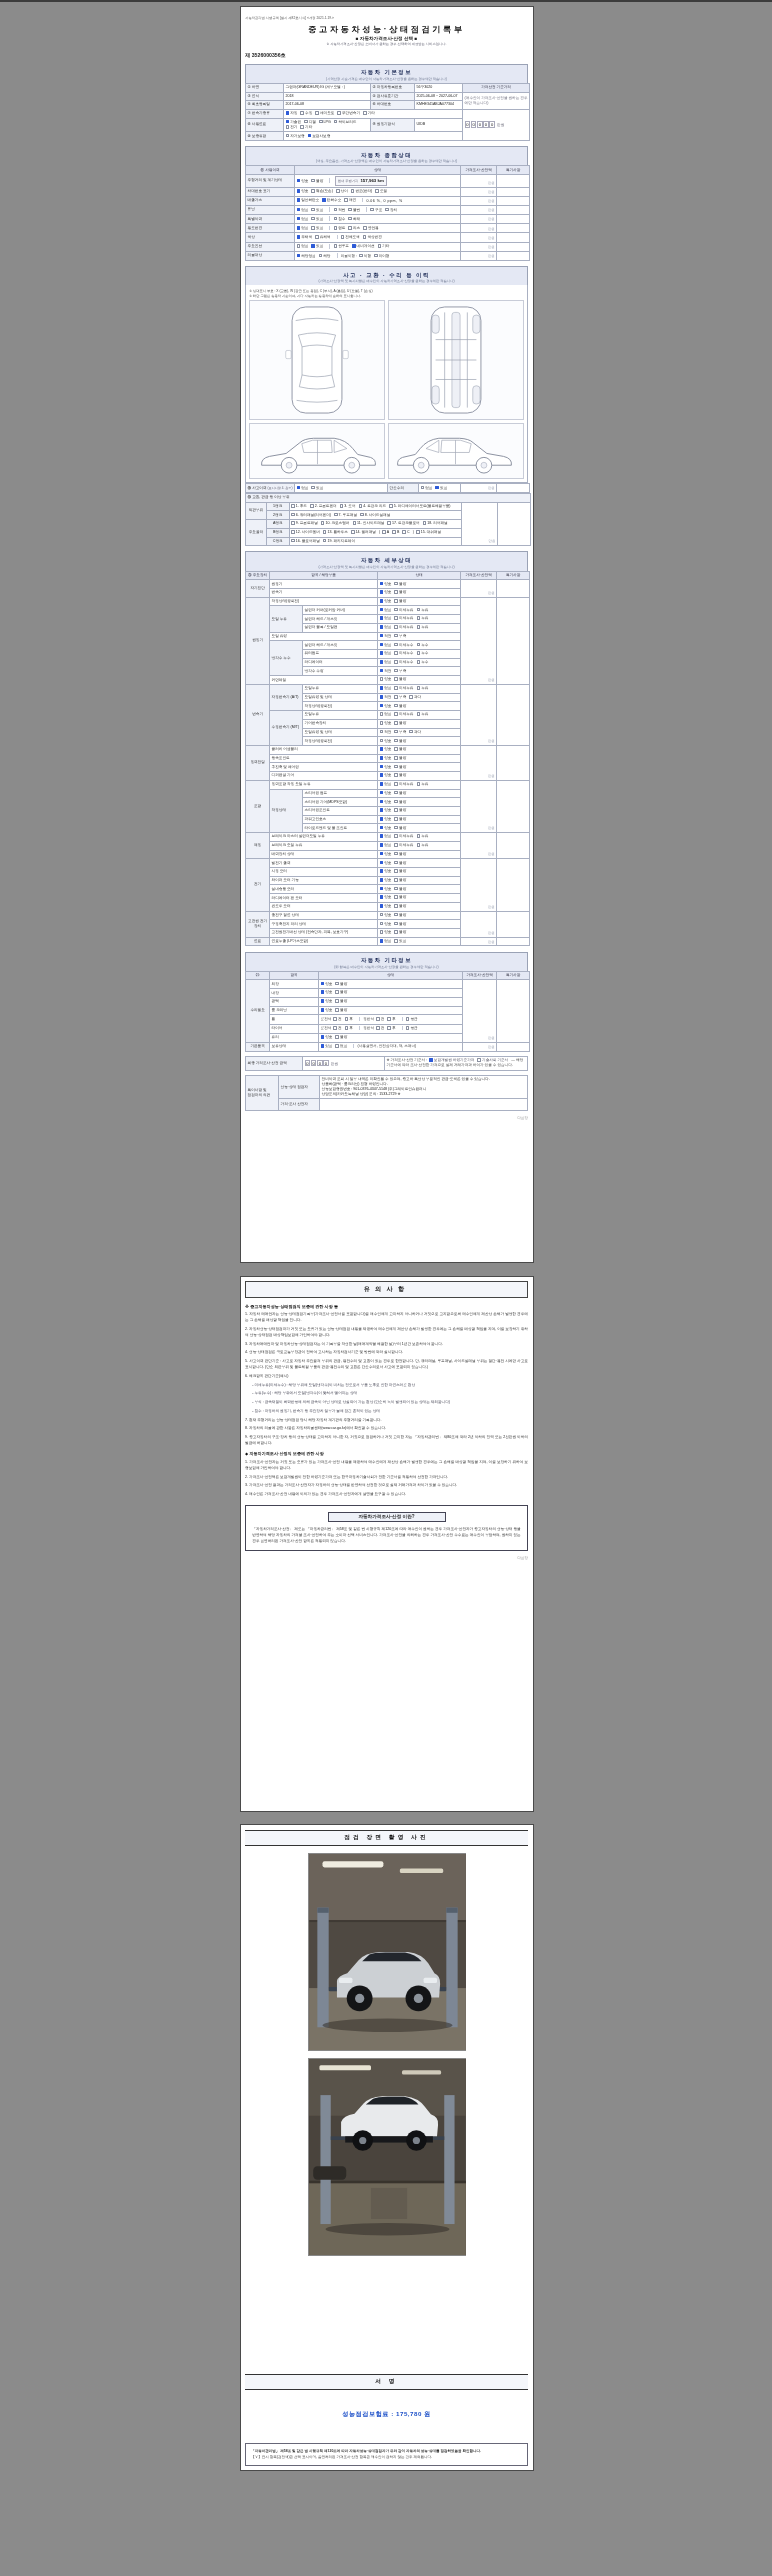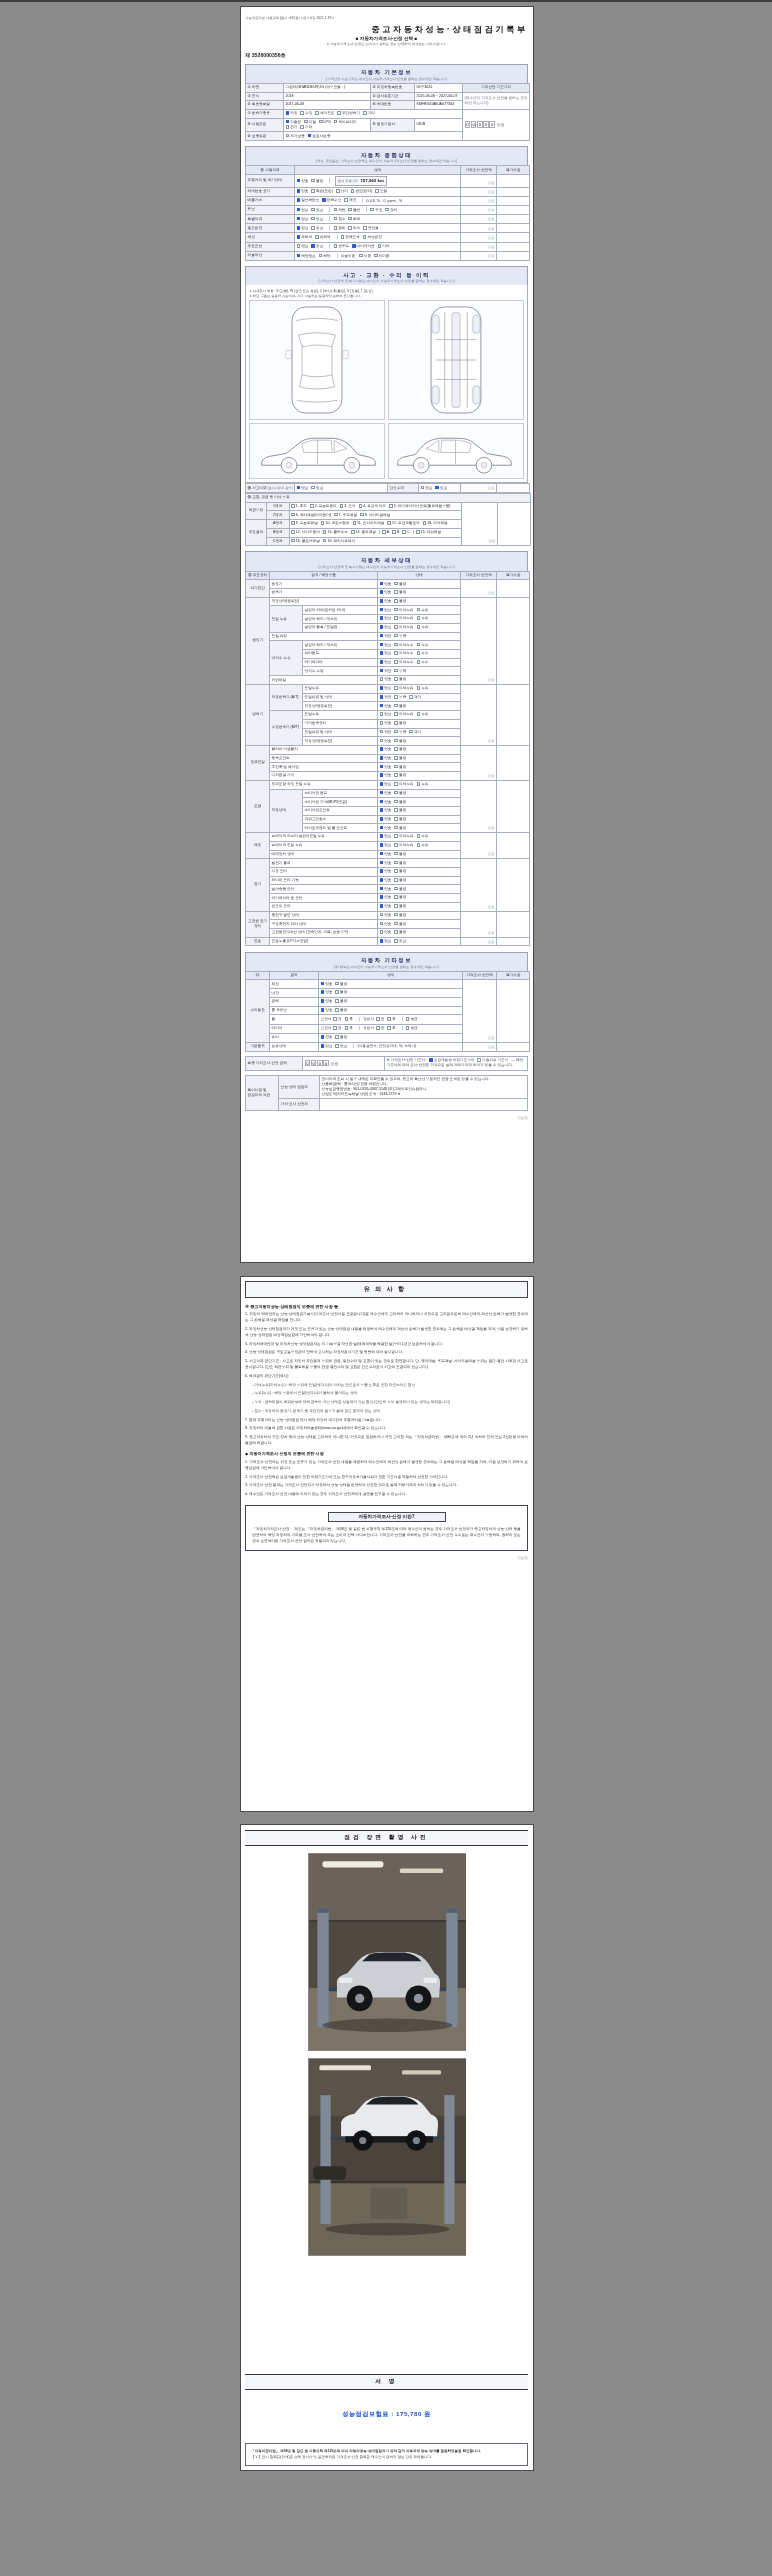--- a/index.html
+++ b/index.html
@@ -13,21 +13,21 @@
   .topstrip { height:2.1px; background:#3c3c3c; }
   .sheet {
     width:294px; margin:0 auto; background:#fff;
     border:0.5px solid #4a4a4a; padding:4.6px;
   }
   #sheet-main   { margin-top:4.1px;  min-height:1257px; }
   #sheet-notice { margin-top:12.4px; min-height:536px; }
   #sheet-photos { margin-top:12.4px; min-height:644px; }
 
   .formref { font-size:3.3px; color:#555; }
-  h1.title { text-align:right; font-size:8.2px; letter-spacing:2.6px; margin:3.1px 0 1.5px; color:#111; }
+  h1.title { text-align:center; font-size:8.2px; letter-spacing:2.6px; margin:3.1px 0 1.5px; color:#111; }
   .subtitle { text-align:center; font-size:4.6px; font-weight:bold; }
   .subnote { text-align:center; font-size:3.3px; color:#556; margin-top:1px; }
   .docno { font-size:5.2px; font-weight:bold; margin:5.2px 0 1px; }
 
   .secbar { margin-top:5.2px; border:0.5px solid #9aa2b5; border-bottom:0; background:#e4e8f4; text-align:center; padding:2.6px 1.5px 2.1px; }
   .secbar .t { font-weight:bold; font-size:5.4px; color:#1d2b56; letter-spacing:1.5px; }
   .secbar .n { display:block; font-size:3.3px; color:#66708a; margin-top:0.5px; }
 
   table.grid { border-collapse:collapse; width:100%; table-layout:fixed; }
   .grid th,.grid td { border:0.5px solid #a9b0c2; font-size:3.6px; line-height:1.4; padding:1.3px 1.5px; vertical-align:middle; font-weight:normal; text-align:left; word-break:break-all; }

